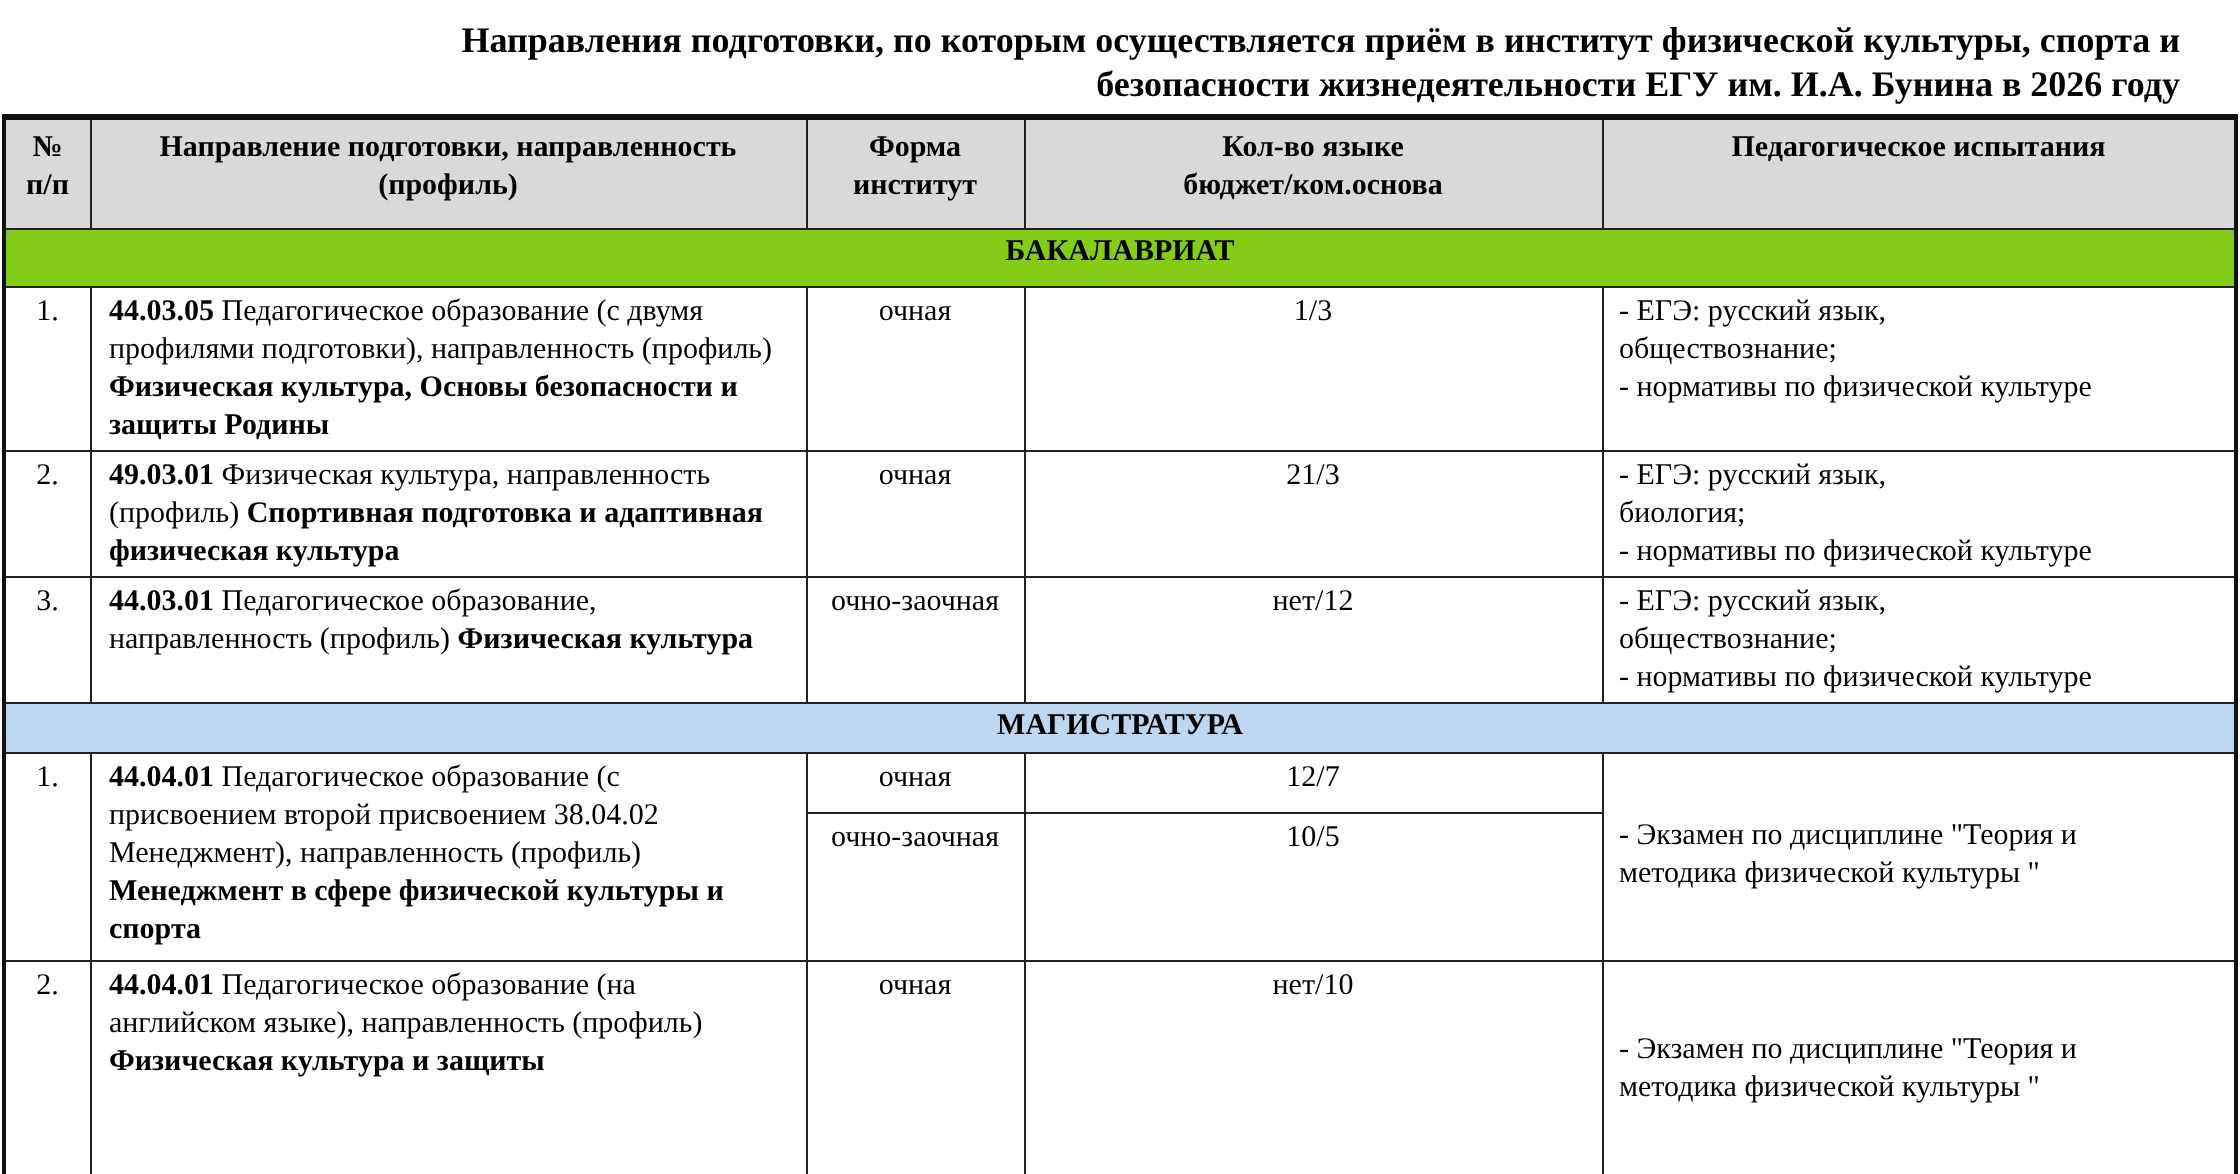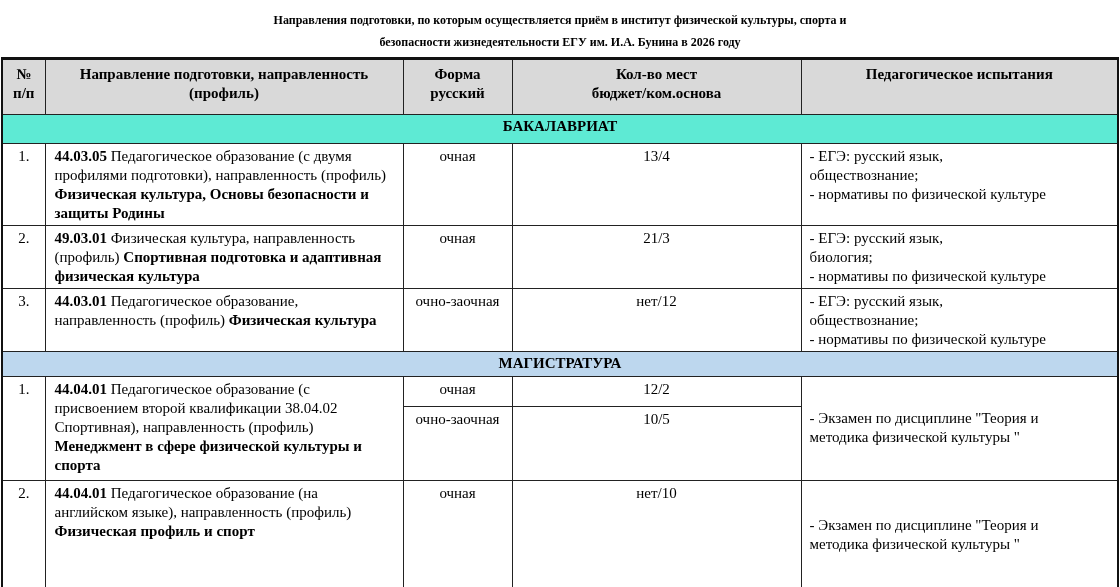--- a/index.html
+++ b/index.html
@@ -8,23 +8,23 @@
     width: 1120px;
     font-family: "Liberation Serif", "DejaVu Serif", serif;
     color: #000;
   }
   .page { width: 1120px; height: 587px; overflow: hidden; background: #fff; }
   .doc-title {
     width: 1060px;
     margin: 0 auto;
     padding-top: 9px;
     height: 57px;
-    text-align: center;
+    text-align: right;
     font-weight: bold;
-    font-size: 12px;
+    font-size: 18px;
     line-height: 22px;
     white-space: pre-line;
   }
   table.adm {
     border-collapse: collapse;
     table-layout: fixed;
     width: 1118px;
     margin-left: 1px;
     border: 2px solid #111;
     border-top-width: 3px;
@@ -45,21 +45,21 @@
     padding-top: 5px;
     border-bottom-width: 2px;
   }
   td.sec {
     text-align: center;
     font-weight: bold;
     font-size: 17px;
     vertical-align: middle;
     padding: 2px 0 3px 0;
   }
-  .sec-green { background: #5eead4; margin-left: 12px; }
+  .sec-green { background: #84cc16; margin-left: 12px; }
   .sec-blue  { background: #bdd7ee; }
   td.c-num    { text-align: center; padding-top: 3px; }
   td.c-prog   { padding: 3px 8px 2px 9px; }
   td.c-form   { text-align: center; padding-top: 3px; }
   td.c-places { text-align: center; padding-top: 3px; }
   td.c-exams  { padding: 3px 6px 2px 8px; white-space: pre-line; margin-top: 36px; }
   td.c-exams.mid { vertical-align: middle; padding-top: 0; }
   .b { font-weight: bold; text-align: right; }
 </style>
 </head>
@@ -79,35 +79,35 @@
       <col style="width:317px">
     </colgroup>
 
     <tbody>
         <tr style="height:56px">
       <td class="hdr">№
 п/п</td>
       <td class="hdr">Направление подготовки, направленность
 (профиль)</td>
       <td class="hdr">Форма
-русский</td>
-      <td class="hdr">Кол-во мест
+институт</td>
+      <td class="hdr">Кол-во языке
 бюджет/ком.основа</td>
       <td class="hdr">Педагогическое испытания</td>
     </tr>
 
     <tr style="height:29px">
       <td colspan="5" class="sec sec-green">БАКАЛАВРИАТ</td>
     </tr>
 
     <tr style="height:78px">
       <td class="c-num">1.</td>
       <td class="c-prog"><span class="b">44.03.05</span><span> Педагогическое образование (с двумя профилями подготовки), направленность (профиль) </span><span class="b">Физическая культура, Основы безопасности и защиты Родины</span></td>
       <td class="c-form">очная</td>
-      <td class="c-places">13/4</td>
+      <td class="c-places">1/3</td>
       <td class="c-exams">- ЕГЭ: русский язык,
 обществознание;
 - нормативы по физической культуре</td>
     </tr>
 
     <tr style="height:58px">
       <td class="c-num">2.</td>
       <td class="c-prog"><span class="b">49.03.01</span><span> Физическая культура, направленность (профиль) </span><span class="b">Спортивная подготовка и адаптивная физическая культура</span></td>
       <td class="c-form">очная</td>
       <td class="c-places">21/3</td>
@@ -125,34 +125,34 @@
 обществознание;
 - нормативы по физической культуре</td>
     </tr>
 
     <tr style="height:16px">
       <td colspan="5" class="sec sec-blue">МАГИСТРАТУРА</td>
     </tr>
 
     <tr style="height:30px">
       <td class="c-num" rowspan="2">1.</td>
-      <td class="c-prog" rowspan="2"><span class="b">44.04.01</span><span> Педагогическое образование (с присвоением второй квалификации 38.04.02 Спортивная), направленность (профиль) </span><span class="b">Менеджмент в сфере физической культуры и спорта</span></td>
+      <td class="c-prog" rowspan="2"><span class="b">44.04.01</span><span> Педагогическое образование (с присвоением второй присвоением 38.04.02 Менеджмент), направленность (профиль) </span><span class="b">Менеджмент в сфере физической культуры и спорта</span></td>
       <td class="c-form">очная</td>
-      <td class="c-places">12/2</td>
+      <td class="c-places">12/7</td>
       <td class="c-exams mid" rowspan="2">- Экзамен по дисциплине "Теория и
 методика физической культуры "</td>
     </tr>
     <tr style="height:74px">
       <td class="c-form">очно-заочная</td>
       <td class="c-places">10/5</td>
     </tr>
 
     <tr style="height:111px">
       <td class="c-num">2.</td>
-      <td class="c-prog"><span class="b">44.04.01</span><span> Педагогическое образование (на английском языке), направленность (профиль) </span><span class="b">Физическая профиль и спорт</span></td>
+      <td class="c-prog"><span class="b">44.04.01</span><span> Педагогическое образование (на английском языке), направленность (профиль) </span><span class="b">Физическая культура и защиты</span></td>
       <td class="c-form">очная</td>
       <td class="c-places">нет/10</td>
       <td class="c-exams mid">- Экзамен по дисциплине "Теория и
 методика физической культуры "</td>
     </tr>
 
   </tbody>
     </table>
 
 </div>

